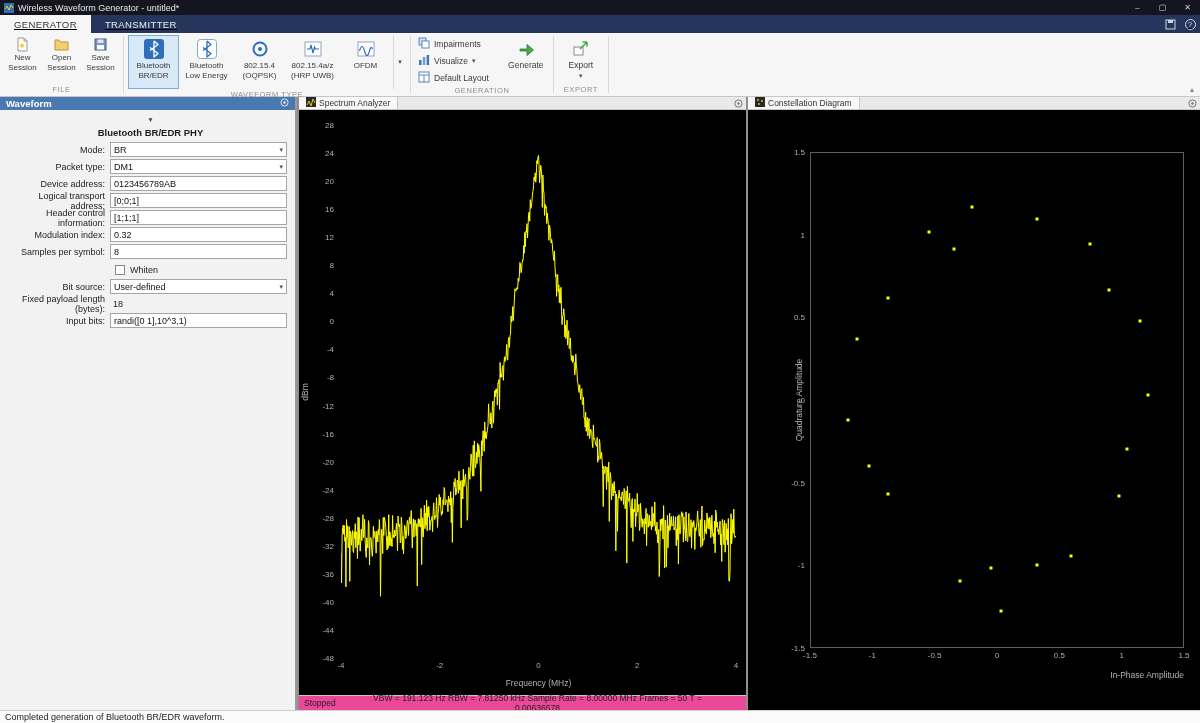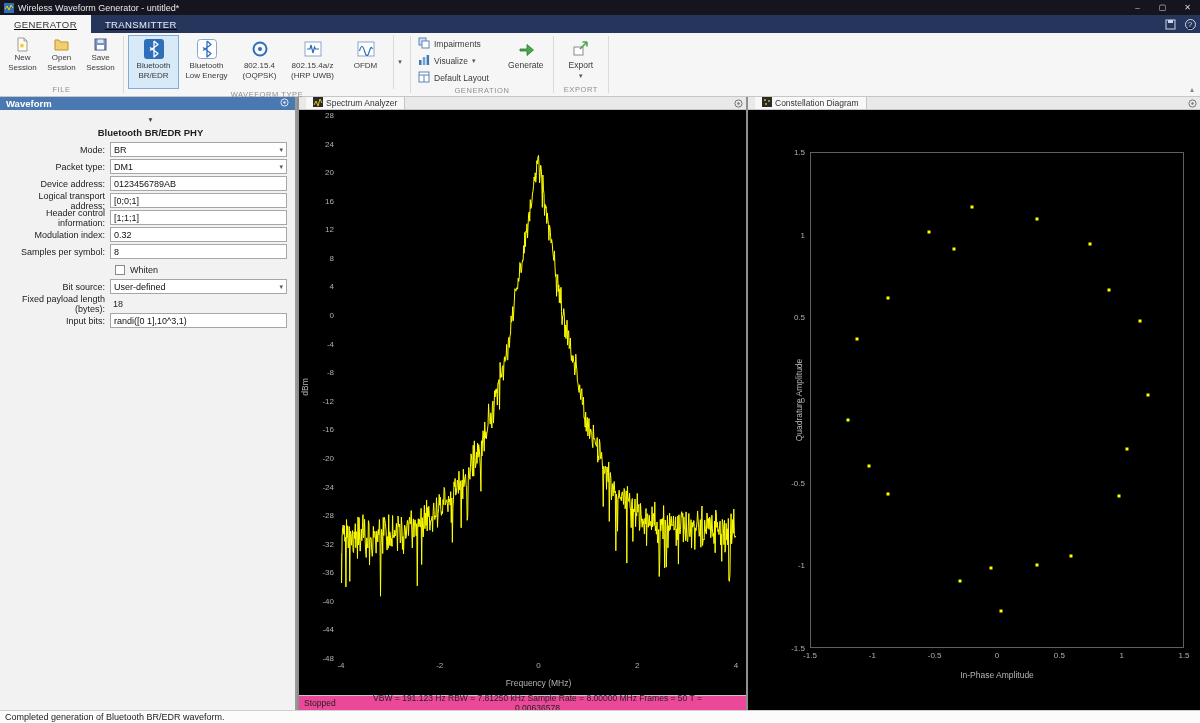--- a/index.html
+++ b/index.html
@@ -35,21 +35,21 @@
   .gallery-expand { width:13px; height:54px; border-left:1px solid #dadada; display:flex; align-items:center; justify-content:center; color:#666; font-size:8px; }
   .gen-stack { display:flex; flex-direction:column; justify-content:flex-start; gap:2px; padding-top:1px; }
   .stack-item { display:flex; align-items:center; gap:4px; font-size:8.5px; color:#3a3a3a; height:15px; padding:0 3px; cursor:default; }
   .big-tool { width:46px; text-align:center; font-size:8.5px; color:#3a3a3a; padding-top:3px; cursor:default; }
   .big-tool svg { display:block; margin:0 auto 2px auto; }
   .dd { color:#555; font-size:7px; }
   .ribbon-collapse { position:absolute; right:6px; bottom:2px; color:#8a8a8a; font-size:8px; }
 
   
   .panel { position:absolute; top:97px; bottom:13px; background:#f0f0f0; }
-  .phdr { height:13px; background:#e9e9e9; border-bottom:1px solid #c6c6c6; display:flex; align-items:stretch;padding-left:7px; }
+  .phdr { height:13px; background:#e9e9e9; border-bottom:1px solid #c6c6c6; display:flex; align-items:stretch; }
   .ptab { display:flex; align-items:center; gap:3px; padding:0 7px; background:#f8f8f8; border-right:1px solid #c6c6c6; font-size:8.5px; color:#333; }
   .phdr .spacer { flex:1; }
   .phdr-ic { width:16px; display:flex; align-items:center; justify-content:center; }
 
   
   .panel-waveform { left:0; width:297px; border-right:2px solid #9a9a9a; }
   .wf-header { height:13px; background:#4a78b0; color:#fff; display:flex; align-items:center; font-size:9.5px; padding:0 6px; font-weight:bold; }
   .wf-header .spacer { flex:1; }
   .wf-body { position:absolute; top:13px; bottom:0; left:0; right:0; background:#f2f2f2; overflow:hidden; }
   .sect-hd { display:flex; align-items:center; gap:4px; font-weight:bold; font-size:9.5px; color:#1d1d1d; padding:6px 0 2px 6px;flex-direction:column; }
@@ -64,37 +64,37 @@
   .chk-row { display:flex; align-items:center; gap:5px; margin:4px 0 0 115px; height:14px; }
   .chk-box { width:10px; height:10px; border:1px solid #8a8a8a; background:#fff; }
   .chk-lbl { font-size:9px; color:#222; }
 
   
   .panel-spectrum { left:299px; width:447px; }
   .sa-content { position:absolute; top:13px; bottom:15px; left:0; right:0; background:#000; }
   .sa-status { position:absolute; bottom:0; left:0; right:0; height:15px; background:#ec4899; border-top:1px solid #c6c6c6; display:flex; align-items:center; font-size:8.5px; color:#222; }
   .sa-status-left { padding-left:5px; width:70px; }
   .sa-status-center { flex:1; text-align:center; padding-right:40px; }
-  .sa-ylabels { position:absolute; left:0; width:38px; top:5px; bottom:37px;padding-left:7px; }
+  .sa-ylabels { position:absolute; left:0; width:38px; top:15px; bottom:37px;padding-left:7px; }
   .sa-plot { position:absolute; left:42px; right:10px; top:5px; bottom:37px; }
   .sa-xlabels { position:absolute; left:42px; right:10px; bottom:23px; height:11px; }
   .sa-xtitle { position:absolute; left:42px; right:10px; bottom:7px; text-align:center; font-size:8.5px; color:#b4b4b4; }
   .sa-ytitle { position:absolute; left:-9px; top:50%; transform:translateY(-50%) rotate(-90deg); font-size:8.5px; color:#b4b4b4; width:30px; text-align:center; }
   .tick { position:absolute; font-size:8px; color:#b0b0b0; }
   .ty { right:3px; transform:translateY(-50%); }
   .tx { transform:translateX(-50%); top:0; }
 
   
   .panel-constellation { left:748px; width:452px; }
   .cd-content { position:absolute; top:13px; bottom:0; left:0; right:0; background:#000; }
   .cd-ytitle { position:absolute; left:-26px; top:50%; transform:translateY(-50%) rotate(-90deg); font-size:8.5px; color:#b4b4b4; width:110px; text-align:center; }
   .cd-ylabels { position:absolute; left:22px; width:38px; top:42px; bottom:62px; }
   .cd-plot { position:absolute; left:62px; right:16px; top:42px; bottom:62px; border:1px solid #5f5f5f; }
   .cd-xlabels { position:absolute; left:62px; right:16px; bottom:48px; height:11px; }
-  .cd-xtitle { position:absolute; left:62px; right:16px; bottom:30px; text-align:center; font-size:8.5px; color:#b4b4b4; }
+  .cd-xtitle { position:absolute; left:62px; right:16px; bottom:30px; text-align:right; font-size:8.5px; color:#b4b4b4; }
   .cdot { position:absolute; width:3px; height:3px; background:#ffff00; transform:translate(-50%,-50%); }
 
   
   .appbar { position:absolute; bottom:0; left:0; right:0; height:13px; background:#fbfbfb; border-top:1px solid #cfcfcf; display:flex; align-items:center; font-size:9px; color:#222; padding-left:5px; }
 </style>
 </head>
 <body>
 
 <div class="titlebar">
   <span class="app-ic">

